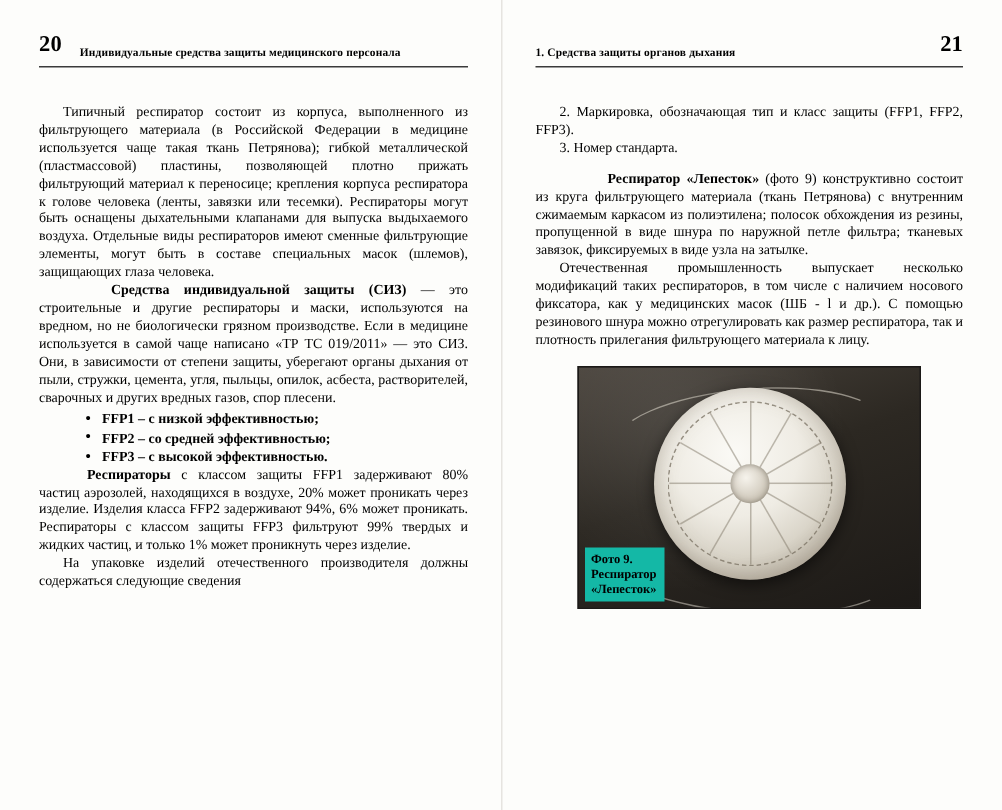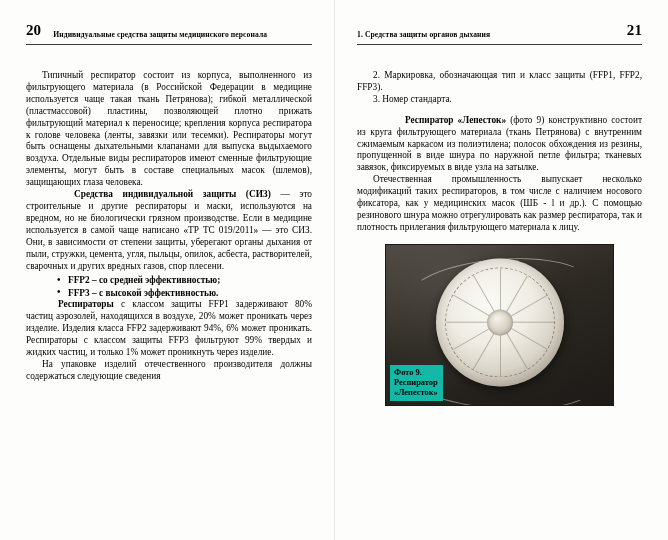--- a/index.html
+++ b/index.html
@@ -190,20 +190,21 @@
       </div>
 
       <p class="body">Типичный респиратор состоит из корпуса, выполненного из фильтрующего материала (в Российской Федерации в медицине используется чаще такая ткань Петрянова); гибкой металлической (пластмассовой) пластины, позволяющей плотно прижать фильтрующий материал к переносице; крепления корпуса респиратора к голове человека (ленты, завязки или тесемки). Респираторы могут быть оснащены дыхательными клапанами для выпуска выдыхаемого воздуха. Отдельные виды респираторов имеют сменные фильтрующие элементы, могут быть в составе специальных масок (шлемов), защищающих глаза человека.</p>
 
       <p class="body">
         <span class="bold">Средства индивидуальной защиты (СИЗ)</span><span> — это строительные и другие респираторы и маски, используются на вредном, но не биологически грязном производстве. Если в медицине используется в самой чаще написано «ТР ТС 019/2011» — это СИЗ. Они, в зависимости от степени защиты, уберегают органы дыхания от пыли, стружки, цемента, угля, пыльцы, опилок, асбеста, растворителей, сварочных и других вредных газов, спор плесени.</span>
       </p>
 
 
       <ul class="eff">
+        <li>FFP1 – с низкой эффективностью;</li>
         <li>FFP2 – со средней эффективностью;</li>
         <li>FFP3 – с высокой эффективностью.</li>
       </ul>
 
       <p class="body noindent">
         <span class="bold">Респираторы</span><span> с классом защиты FFP1 задерживают 80% частиц аэрозолей, находящихся в воздухе, 20% может проникать через изделие. Изделия класса FFP2 задерживают 94%, 6% может проникать. Респираторы с классом защиты  FFP3 фильтруют 99% твердых и жидких частиц, и только 1% может проникнуть через изделие.</span>
       </p>
 
       <p class="body">На упаковке изделий отечественного производителя должны содержаться следующие сведения</p>
     </div>

